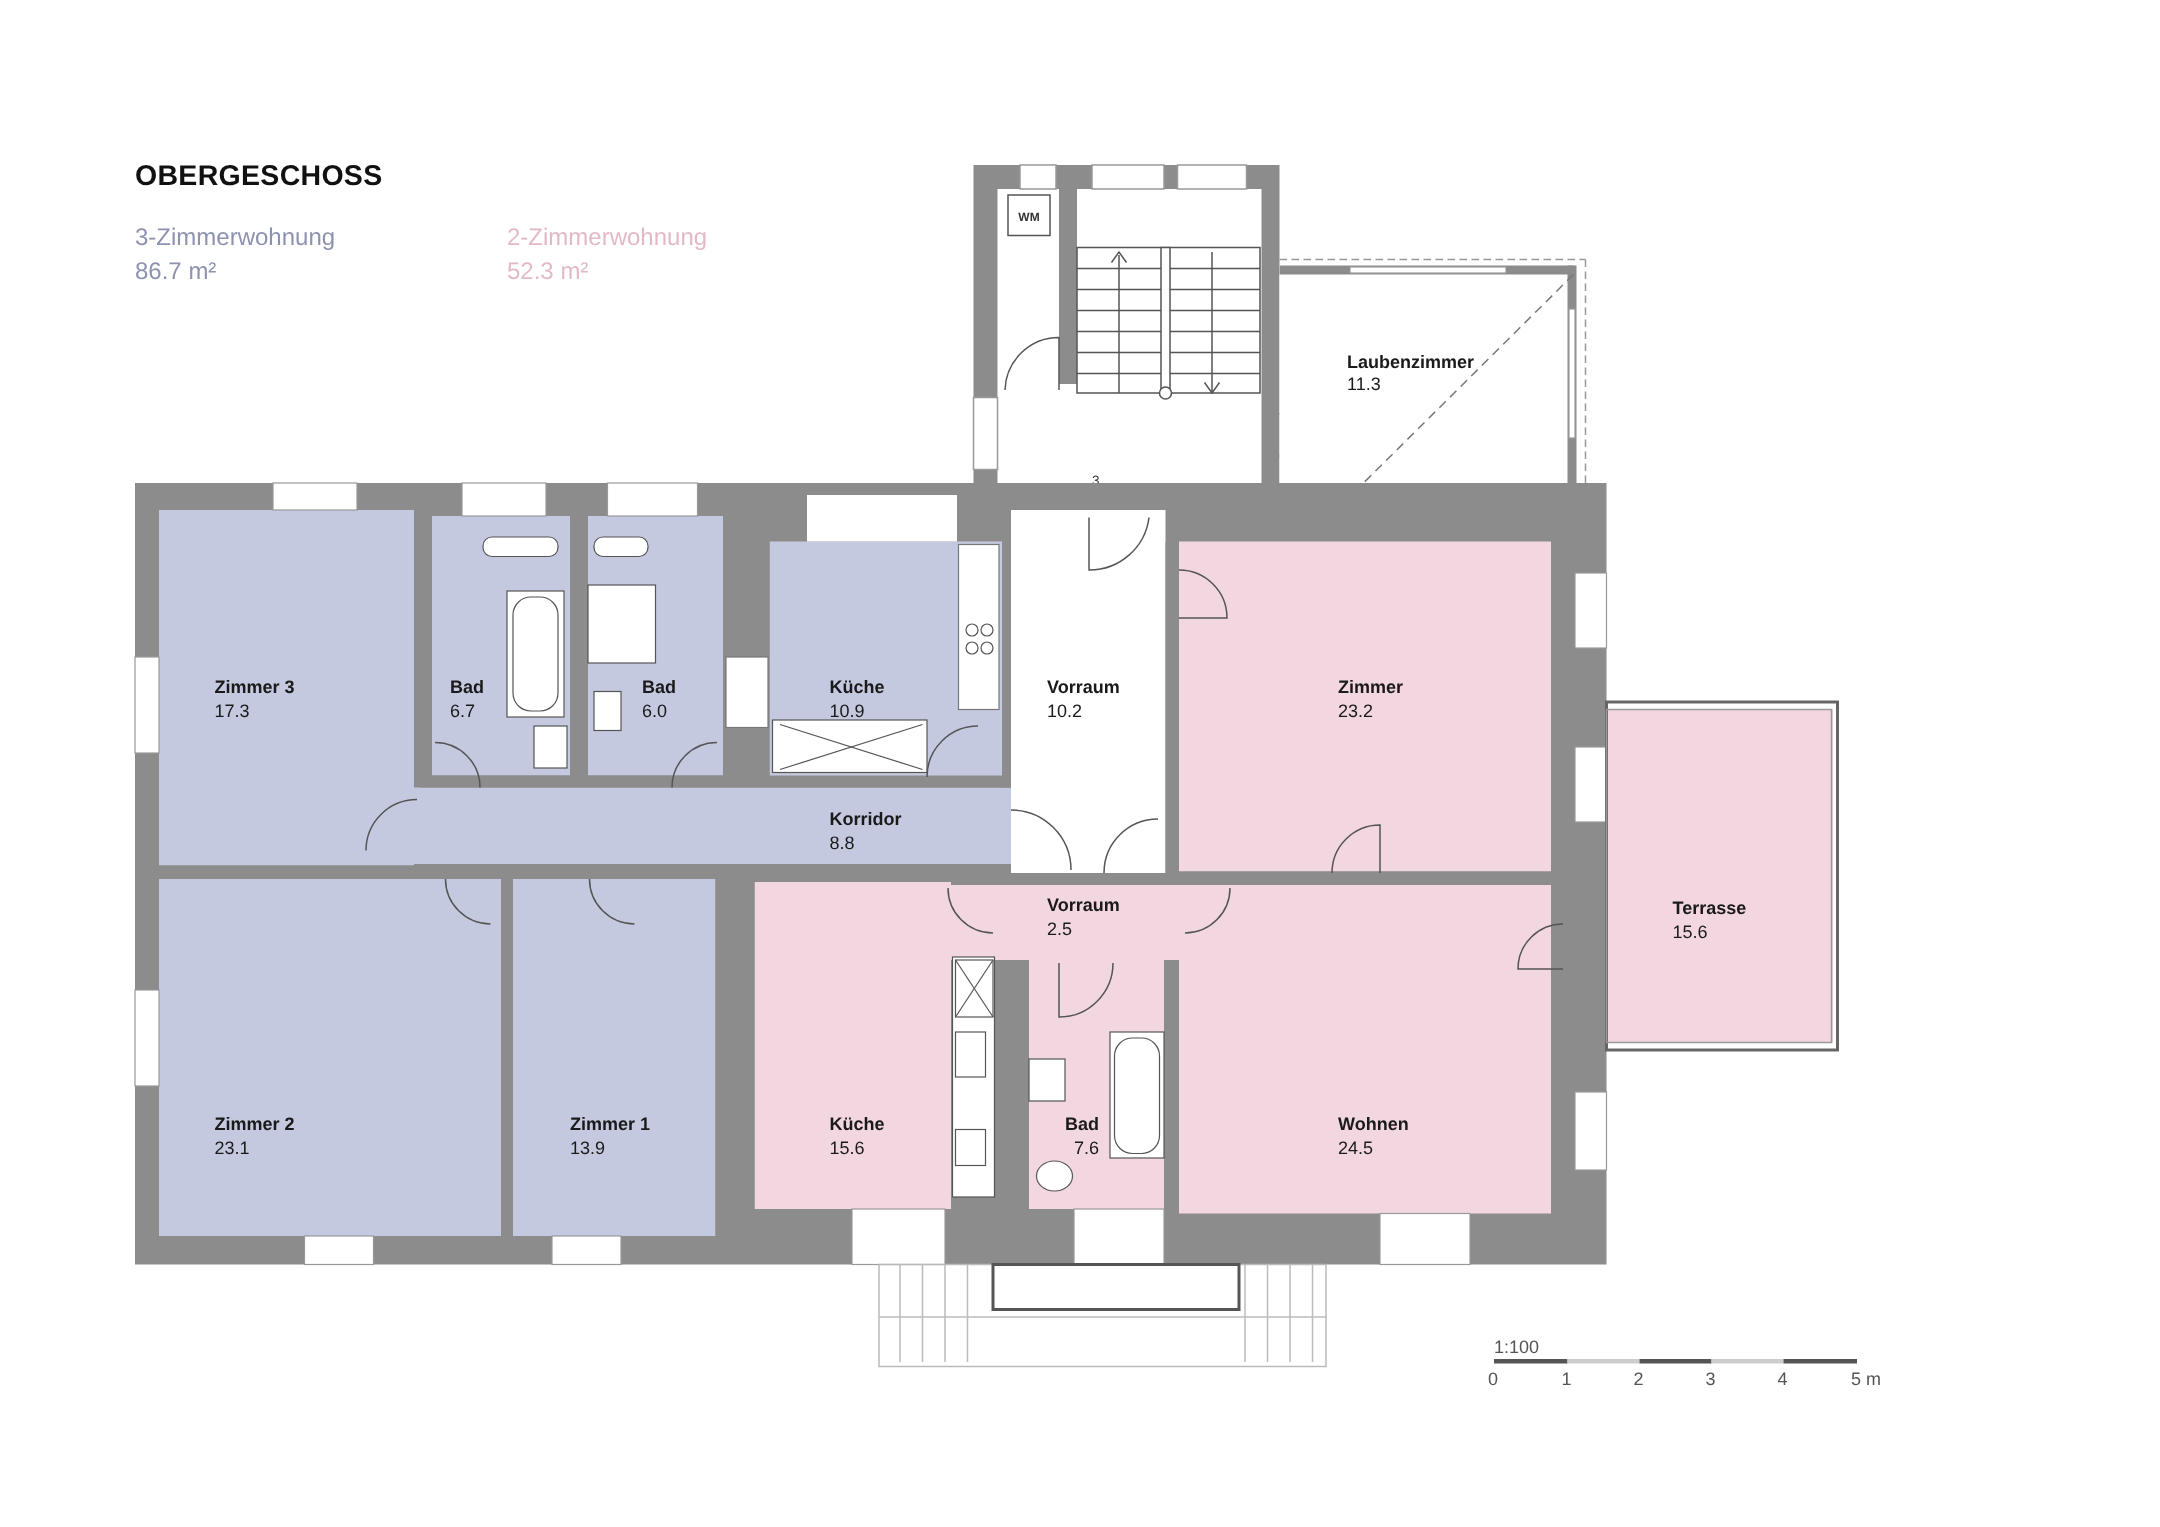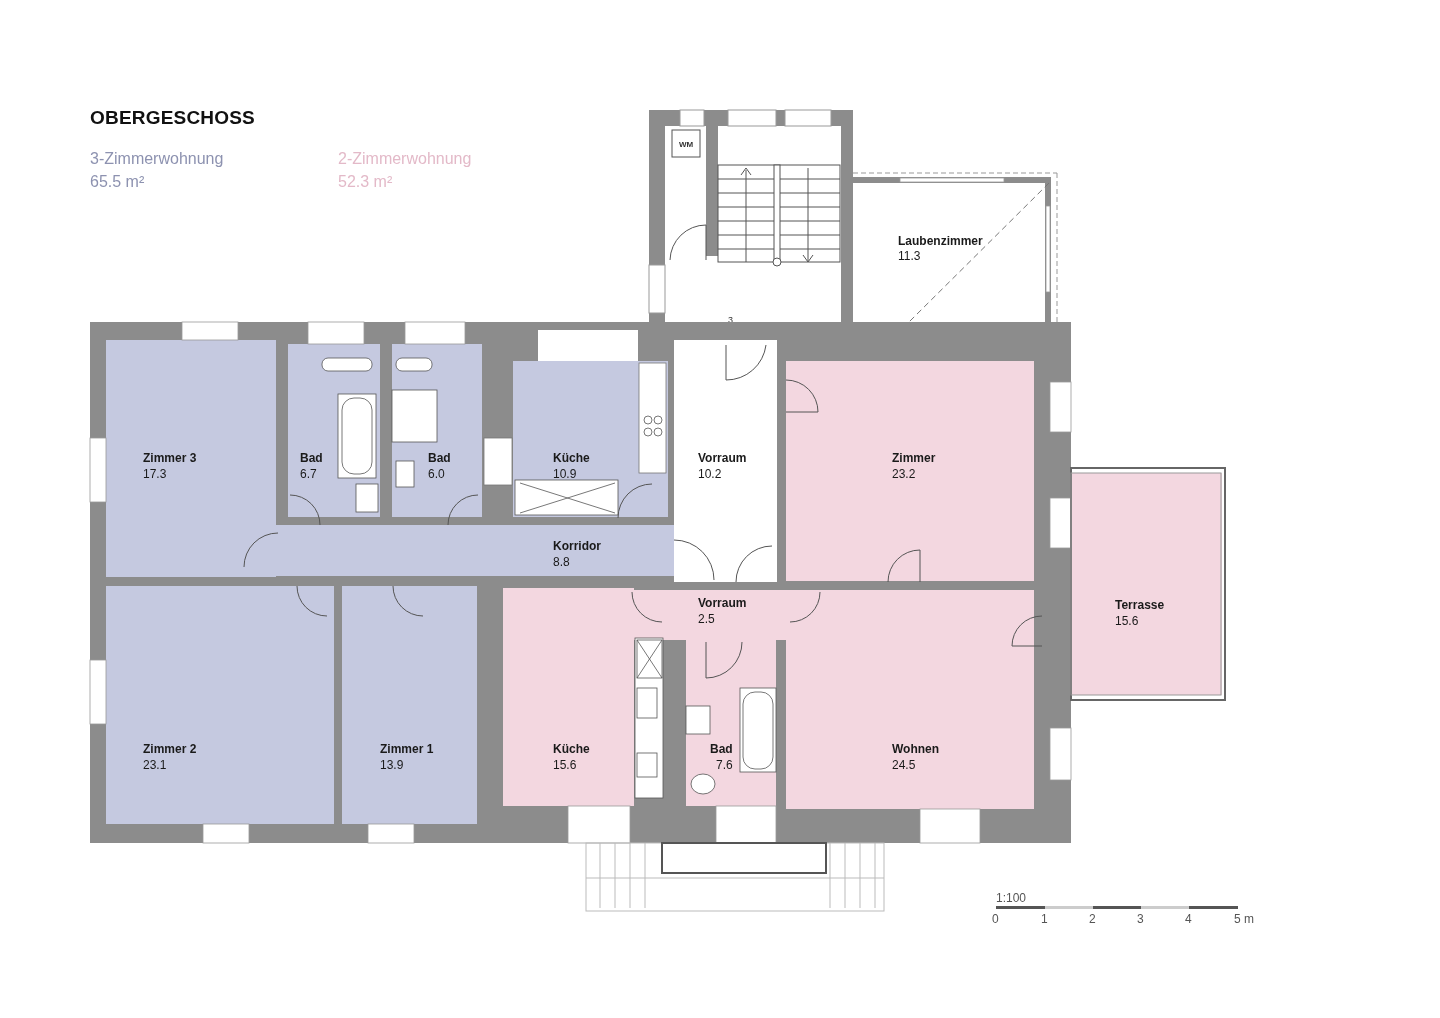--- a/index.html
+++ b/index.html
@@ -12,21 +12,21 @@
   .rl { font-family:"Liberation Sans", sans-serif; font-size:12px; fill:#1a1a1a; }
   .rl .n { font-weight:bold; }
   .scale-text { font-family:"Liberation Sans", sans-serif; font-size:12px; fill:#555; }
 </style>
 </head>
 <body>
 
 <div class="title">OBERGESCHOSS</div>
 <div class="legend l3">
   <div>3-Zimmerwohnung</div>
-  <div>65.5 m²</div>
+  <div>86.7 m²</div>
 </div>
 <div class="legend l2">
   <div>2-Zimmerwohnung</div>
   <div>52.3 m²</div>
 </div>
 
 <svg width="1440" height="1018" viewBox="0 0 1440 1018">
 
   <g>
     <rect x="649" y="110" width="204" height="214" fill="#8c8c8c"></rect>

